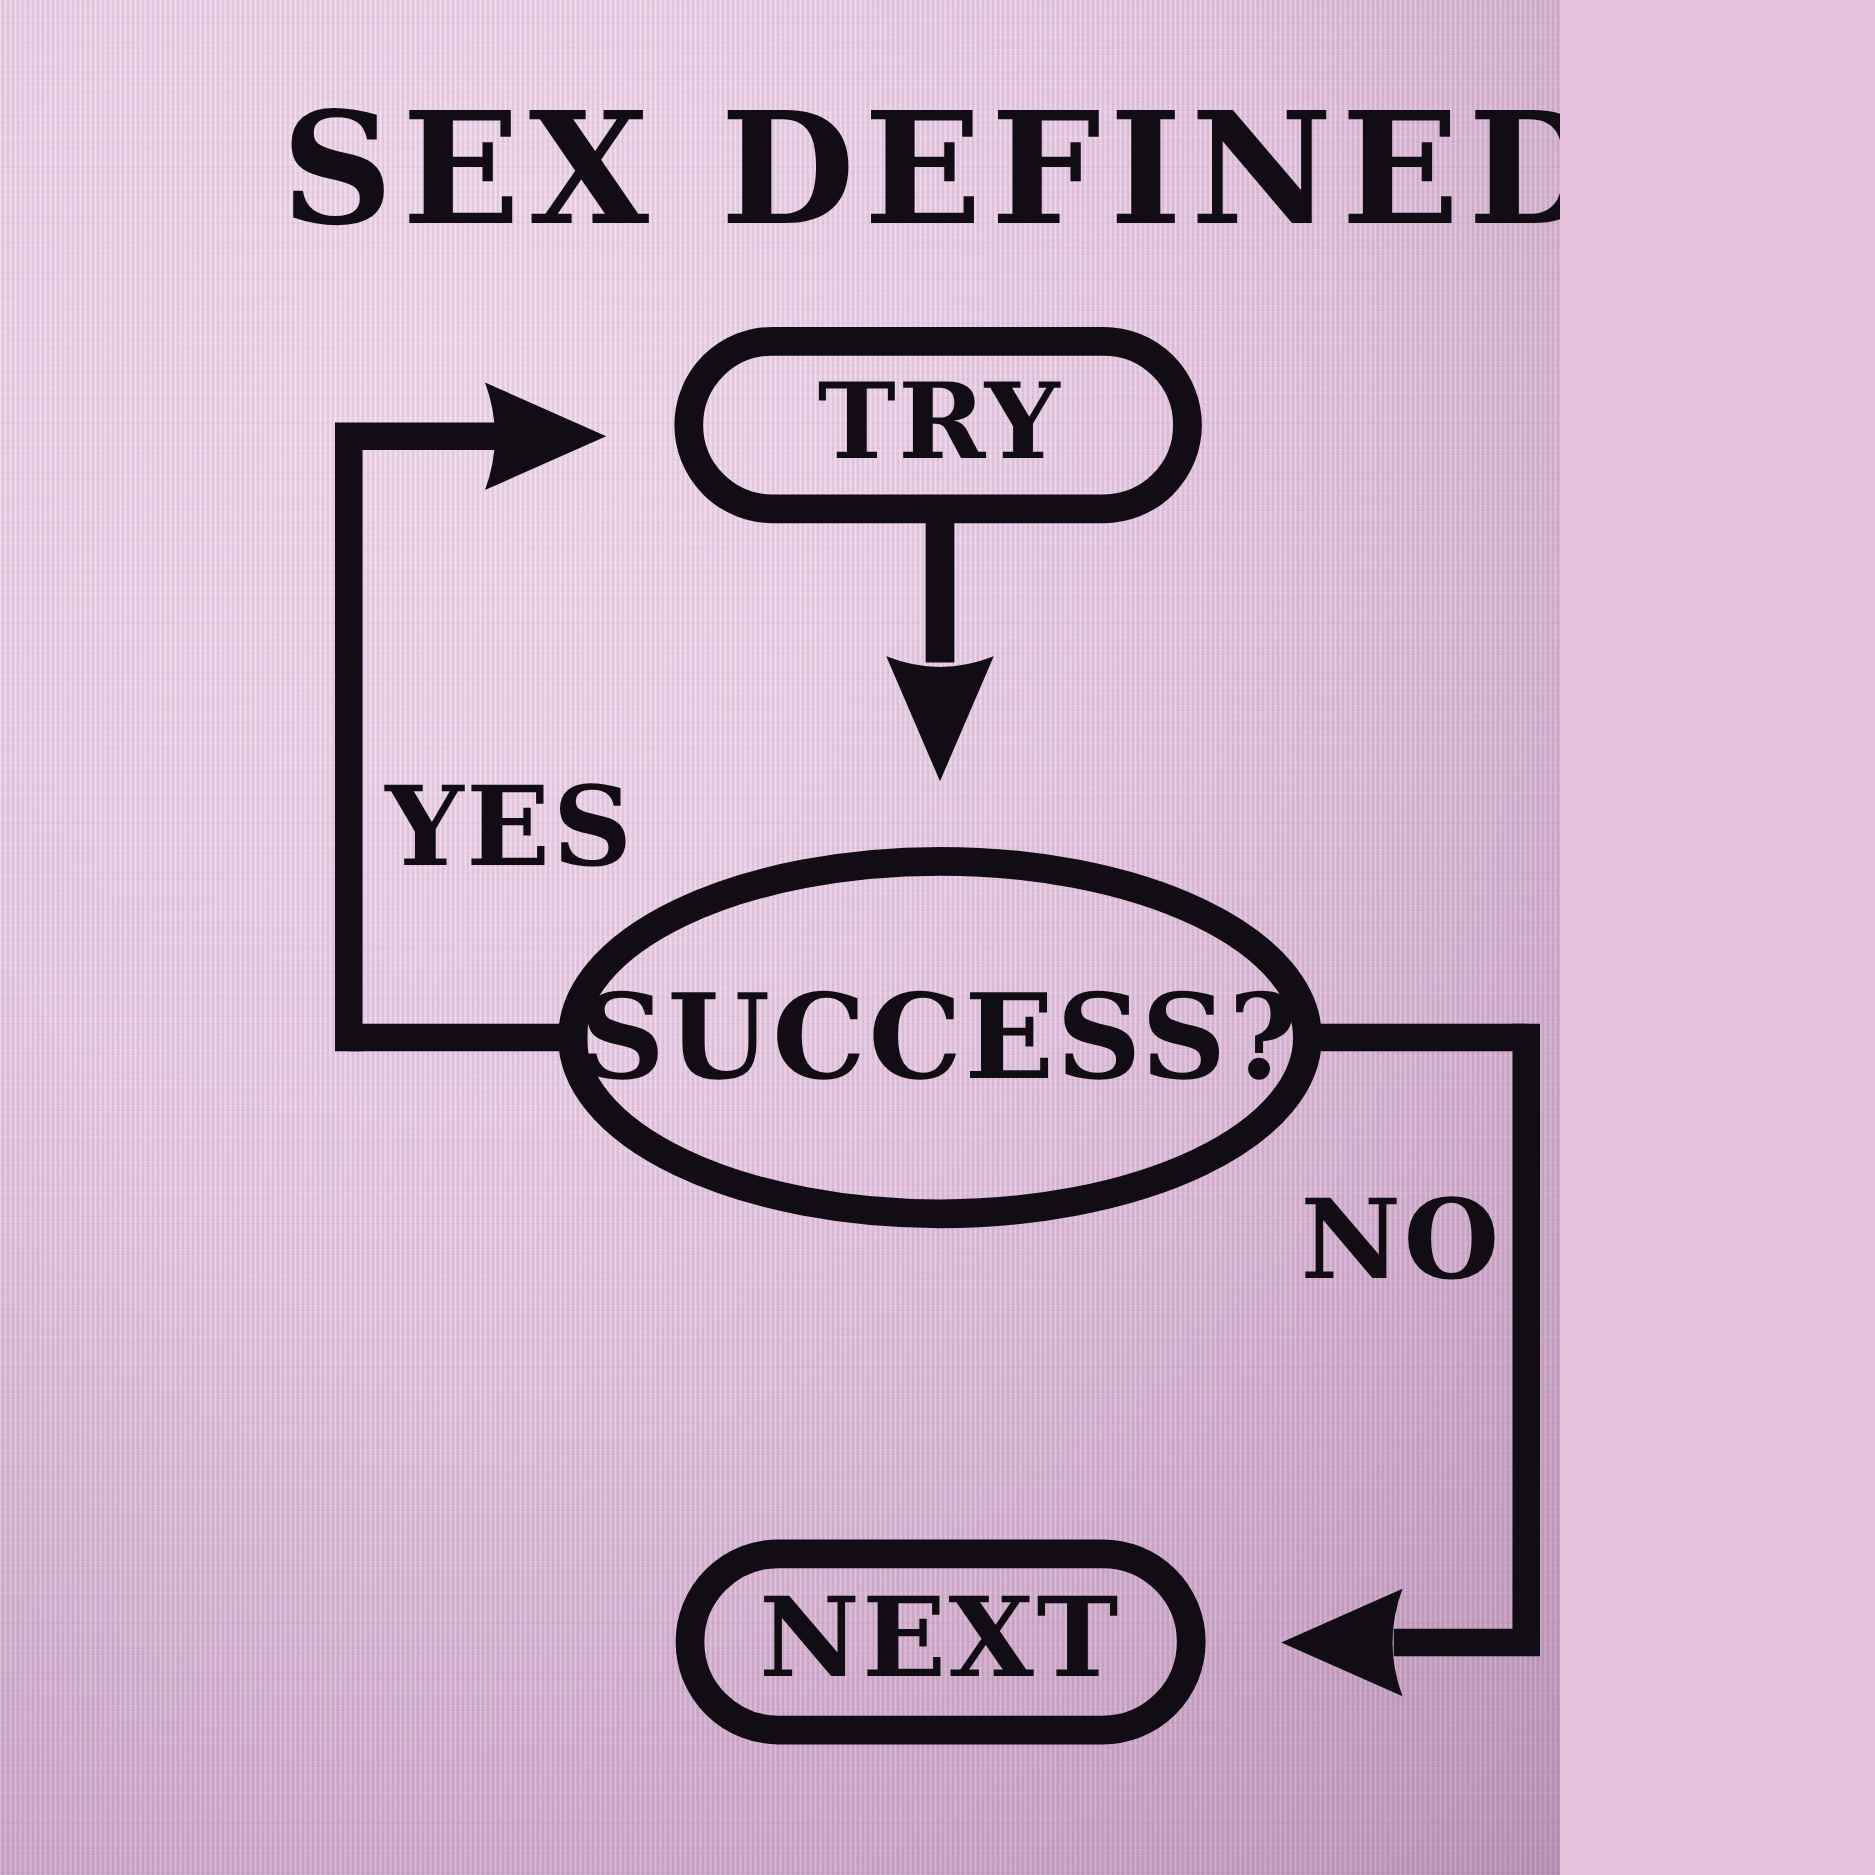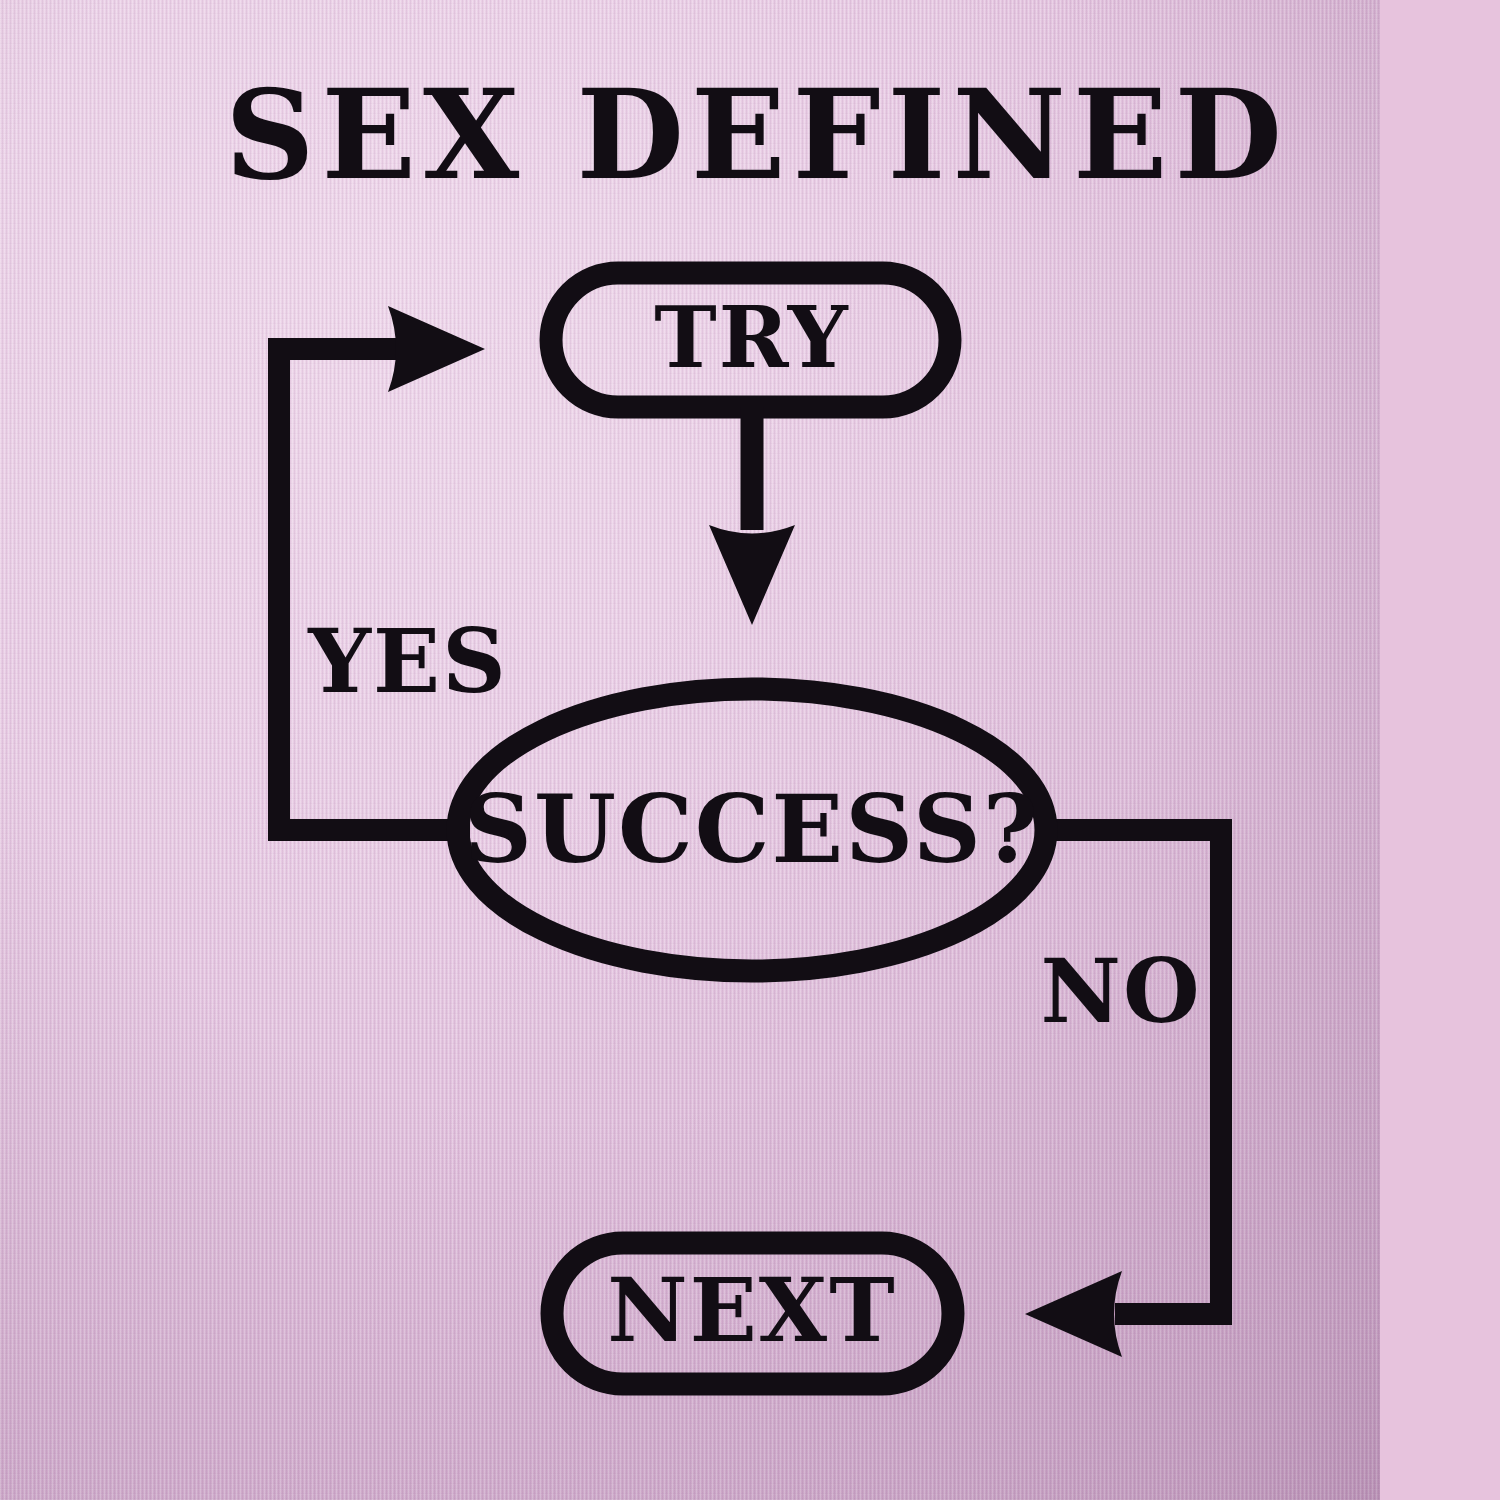--- a/index.html
+++ b/index.html
@@ -10,21 +10,21 @@
     height: 1500px;
     overflow: hidden;
   }
   body {
     font-family: "DejaVu Serif", serif;
     background: #e7c3dd;
   }
 
   #stage {
     position: relative;
-    width: 1380px;
+    width: 1248px;
     height: 1500px;
     overflow: hidden;
     background: #ddb9d8;
   }
 
   
   .fabric-base {
     position: absolute;
     inset: 0;
     background:

